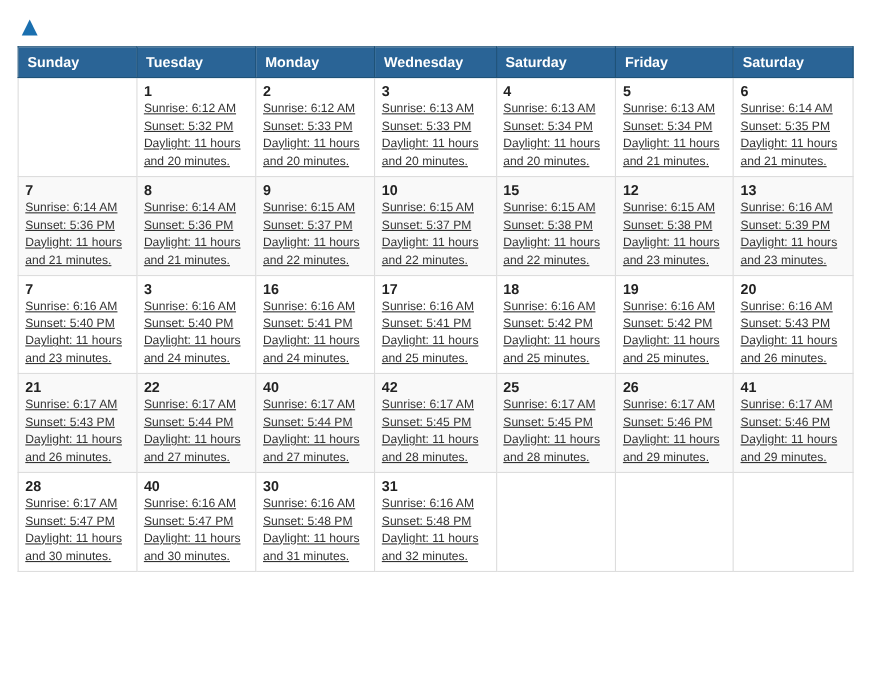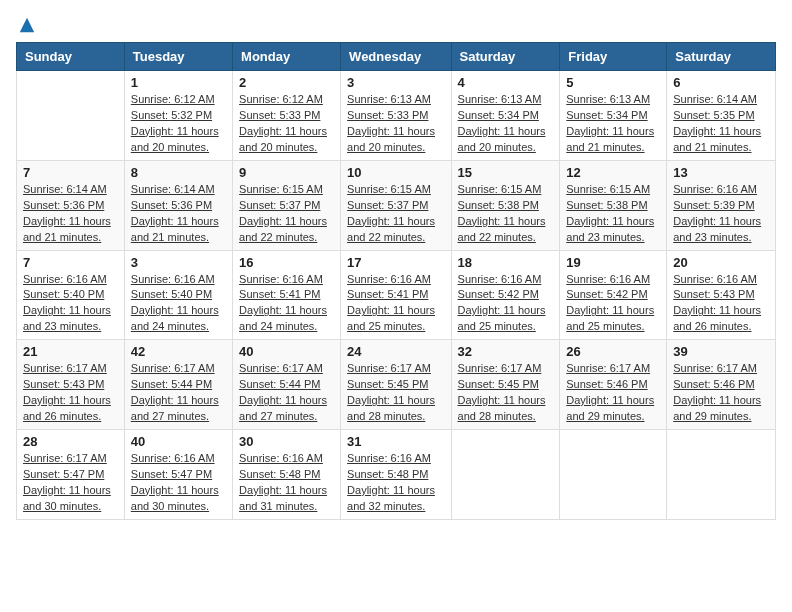--- a/index.html
+++ b/index.html
@@ -208,41 +208,41 @@
           <span class="day-number">20</span>
           <div class="day-info">Sunrise: 6:16 AM<br>Sunset: 5:43 PM<br>Daylight: 11 hours<br>and 26 minutes.</div>
         </td>
       </tr>
       <tr>
         <td>
           <span class="day-number">21</span>
           <div class="day-info">Sunrise: 6:17 AM<br>Sunset: 5:43 PM<br>Daylight: 11 hours<br>and 26 minutes.</div>
         </td>
         <td>
-          <span class="day-number">42</span>
+          <span class="day-number">22</span>
           <div class="day-info">Sunrise: 6:17 AM<br>Sunset: 5:44 PM<br>Daylight: 11 hours<br>and 27 minutes.</div>
         </td>
         <td>
           <span class="day-number">40</span>
           <div class="day-info">Sunrise: 6:17 AM<br>Sunset: 5:44 PM<br>Daylight: 11 hours<br>and 27 minutes.</div>
         </td>
         <td>
-          <span class="day-number">24</span>
+          <span class="day-number">42</span>
           <div class="day-info">Sunrise: 6:17 AM<br>Sunset: 5:45 PM<br>Daylight: 11 hours<br>and 28 minutes.</div>
         </td>
         <td>
-          <span class="day-number">32</span>
+          <span class="day-number">25</span>
           <div class="day-info">Sunrise: 6:17 AM<br>Sunset: 5:45 PM<br>Daylight: 11 hours<br>and 28 minutes.</div>
         </td>
         <td>
           <span class="day-number">26</span>
           <div class="day-info">Sunrise: 6:17 AM<br>Sunset: 5:46 PM<br>Daylight: 11 hours<br>and 29 minutes.</div>
         </td>
         <td>
-          <span class="day-number">39</span>
+          <span class="day-number">41</span>
           <div class="day-info">Sunrise: 6:17 AM<br>Sunset: 5:46 PM<br>Daylight: 11 hours<br>and 29 minutes.</div>
         </td>
       </tr>
       <tr>
         <td>
           <span class="day-number">28</span>
           <div class="day-info">Sunrise: 6:17 AM<br>Sunset: 5:47 PM<br>Daylight: 11 hours<br>and 30 minutes.</div>
         </td>
         <td>
           <span class="day-number">40</span>

